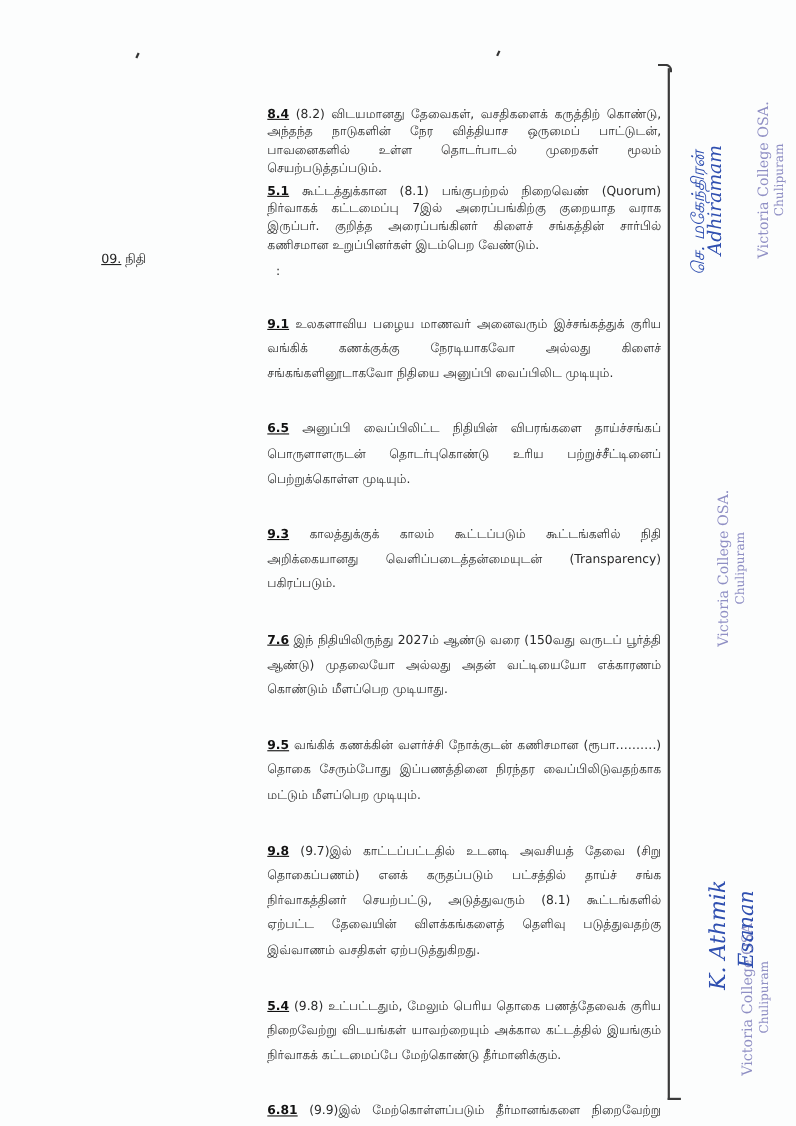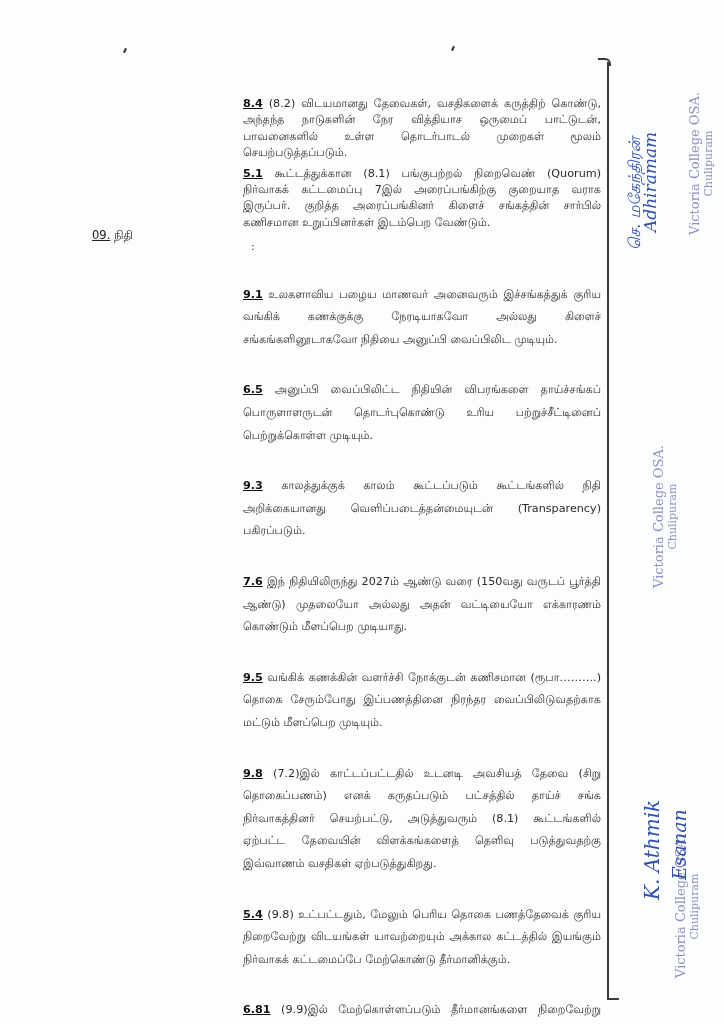--- a/index.html
+++ b/index.html
@@ -43,21 +43,21 @@
     <p class="para"><span class="pnum">8.4</span><span> (8.2) விடயமானது தேவைகள், வசதிகளைக் கருத்திற் கொண்டு, அந்தந்த நாடுகளின் நேர வித்தியாச ஒருமைப் பாட்டுடன், பாவனைகளில் உள்ள தொடர்பாடல் முறைகள் மூலம் செயற்படுத்தப்படும்.</span></p>
     <p class="para"><span class="pnum">5.1</span><span> கூட்டத்துக்கான (8.1) பங்குபற்றல் நிறைவெண் (Quorum) நிர்வாகக் கட்டமைப்பு 7இல் அரைப்பங்கிற்கு குறையாத வராக இருப்பர். குறித்த அரைப்பங்கினர் கிளைச் சங்கத்தின் சார்பில் கணிசமான உறுப்பினர்கள் இடம்பெற வேண்டும்.</span></p>
 
     <div class="colon">:</div>
 
     <p class="para loose"><span class="pnum">9.1</span><span> உலகளாவிய பழைய மாணவர் அனைவரும் இச்சங்கத்துக் குரிய வங்கிக் கணக்குக்கு நேரடியாகவோ அல்லது கிளைச் சங்கங்களினூடாகவோ நிதியை அனுப்பி வைப்பிலிட முடியும்.</span></p>
     <p class="para loose"><span class="pnum">6.5</span><span> அனுப்பி வைப்பிலிட்ட நிதியின் விபரங்களை தாய்ச்சங்கப் பொருளாளருடன் தொடர்புகொண்டு உரிய பற்றுச்சீட்டினைப் பெற்றுக்கொள்ள முடியும்.</span></p>
     <p class="para loose"><span class="pnum">9.3</span><span> காலத்துக்குக் காலம் கூட்டப்படும் கூட்டங்களில் நிதி அறிக்கையானது வெளிப்படைத்தன்மையுடன் (Transparency) பகிரப்படும்.</span></p>
     <p class="para loose"><span class="pnum">7.6</span><span> இந் நிதியிலிருந்து 2027ம் ஆண்டு வரை (150வது வருடப் பூர்த்தி ஆண்டு) முதலையோ அல்லது அதன் வட்டியையோ எக்காரணம் கொண்டும் மீளப்பெற முடியாது.</span></p>
     <p class="para loose"><span class="pnum">9.5</span><span> வங்கிக் கணக்கின் வளர்ச்சி நோக்குடன் கணிசமான (ரூபா……….) தொகை சேரும்போது இப்பணத்தினை நிரந்தர வைப்பிலிடுவதற்காக மட்டும் மீளப்பெற முடியும்.</span></p>
-    <p class="para loose"><span class="pnum">9.8</span><span> (7.2)இல் காட்டப்பட்டதில் உடனடி அவசியத் தேவை (சிறு தொகைப்பணம்) எனக் கருதப்படும் பட்சத்தில் தாய்ச் சங்க நிர்வாகத்தினர் செயற்பட்டு, அடுத்துவரும் (8.1) கூட்டங்களில் ஏற்பட்ட தேவையின் விளக்கங்களைத் தெளிவு படுத்துவதற்கு இவ்வாணம் வசதிகள் ஏற்படுத்துகிறது.</span></p>
+    <p class="para loose"><span class="pnum">9.8</span><span> (9.7)இல் காட்டப்பட்டதில் உடனடி அவசியத் தேவை (சிறு தொகைப்பணம்) எனக் கருதப்படும் பட்சத்தில் தாய்ச் சங்க நிர்வாகத்தினர் செயற்பட்டு, அடுத்துவரும் (8.1) கூட்டங்களில் ஏற்பட்ட தேவையின் விளக்கங்களைத் தெளிவு படுத்துவதற்கு இவ்வாணம் வசதிகள் ஏற்படுத்துகிறது.</span></p>
     <p class="para loose"><span class="pnum">5.4</span><span> (9.8) உட்பட்டதும், மேலும் பெரிய தொகை பணத்தேவைக் குரிய நிறைவேற்று விடயங்கள் யாவற்றையும் அக்கால கட்டத்தில் இயங்கும் நிர்வாகக் கட்டமைப்பே மேற்கொண்டு தீர்மானிக்கும்.</span></p>
     <p class="para loose"><span class="pnum">6.81</span><span> (9.9)இல் மேற்கொள்ளப்படும் தீர்மானங்களை நிறைவேற்று வதற்கான பணம் மீளப்பெறுவதில் தாய்ச்சங்கத தலைவர், செயலாளர், பொருளாளர் ஆகியோர் இடம்பெறுவர். இதில் பொருளாளருடன் தலைவர் அல்லது செயலாளர் இணைந்து செயற்படுவர்.</span></p>
   </div>
 
   <div class="stamp" style="left:688px;top:235px;">
     <span class="l1">Victoria College OSA.</span>
     <span class="l2">Chulipuram</span>
   </div>
   <div class="stamp" style="left:652px;top:588px;">
     <span class="l1">Victoria College OSA.</span>

